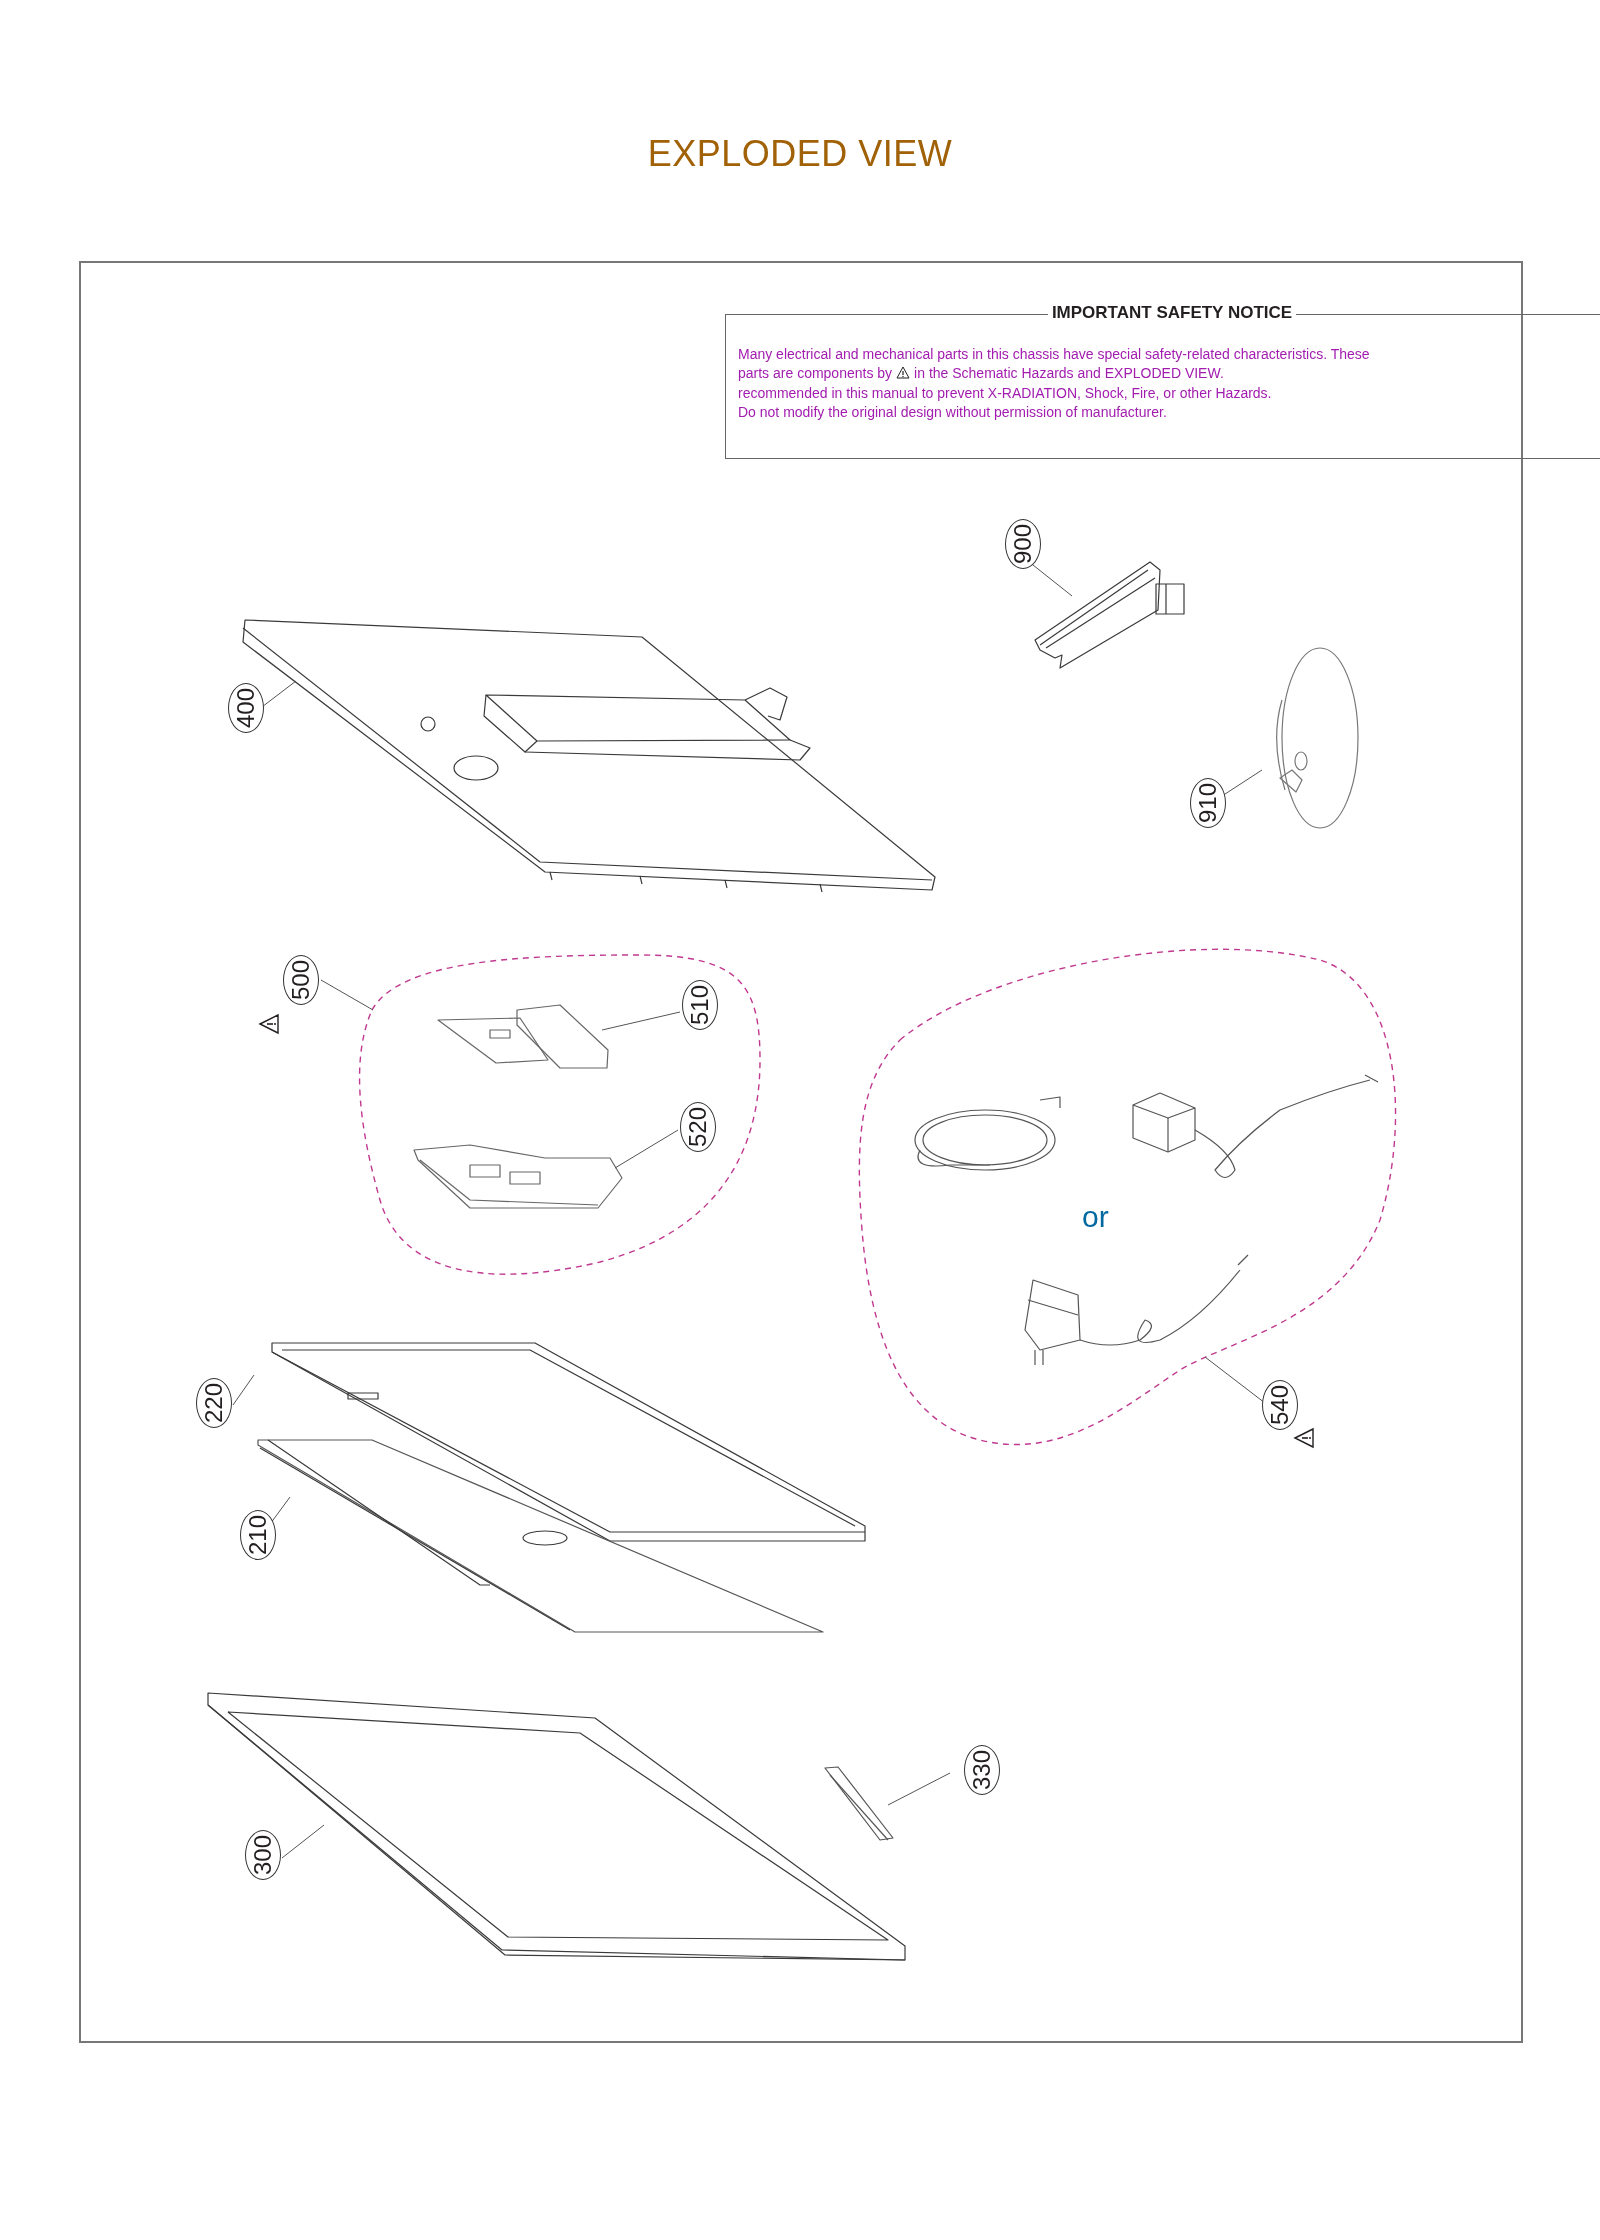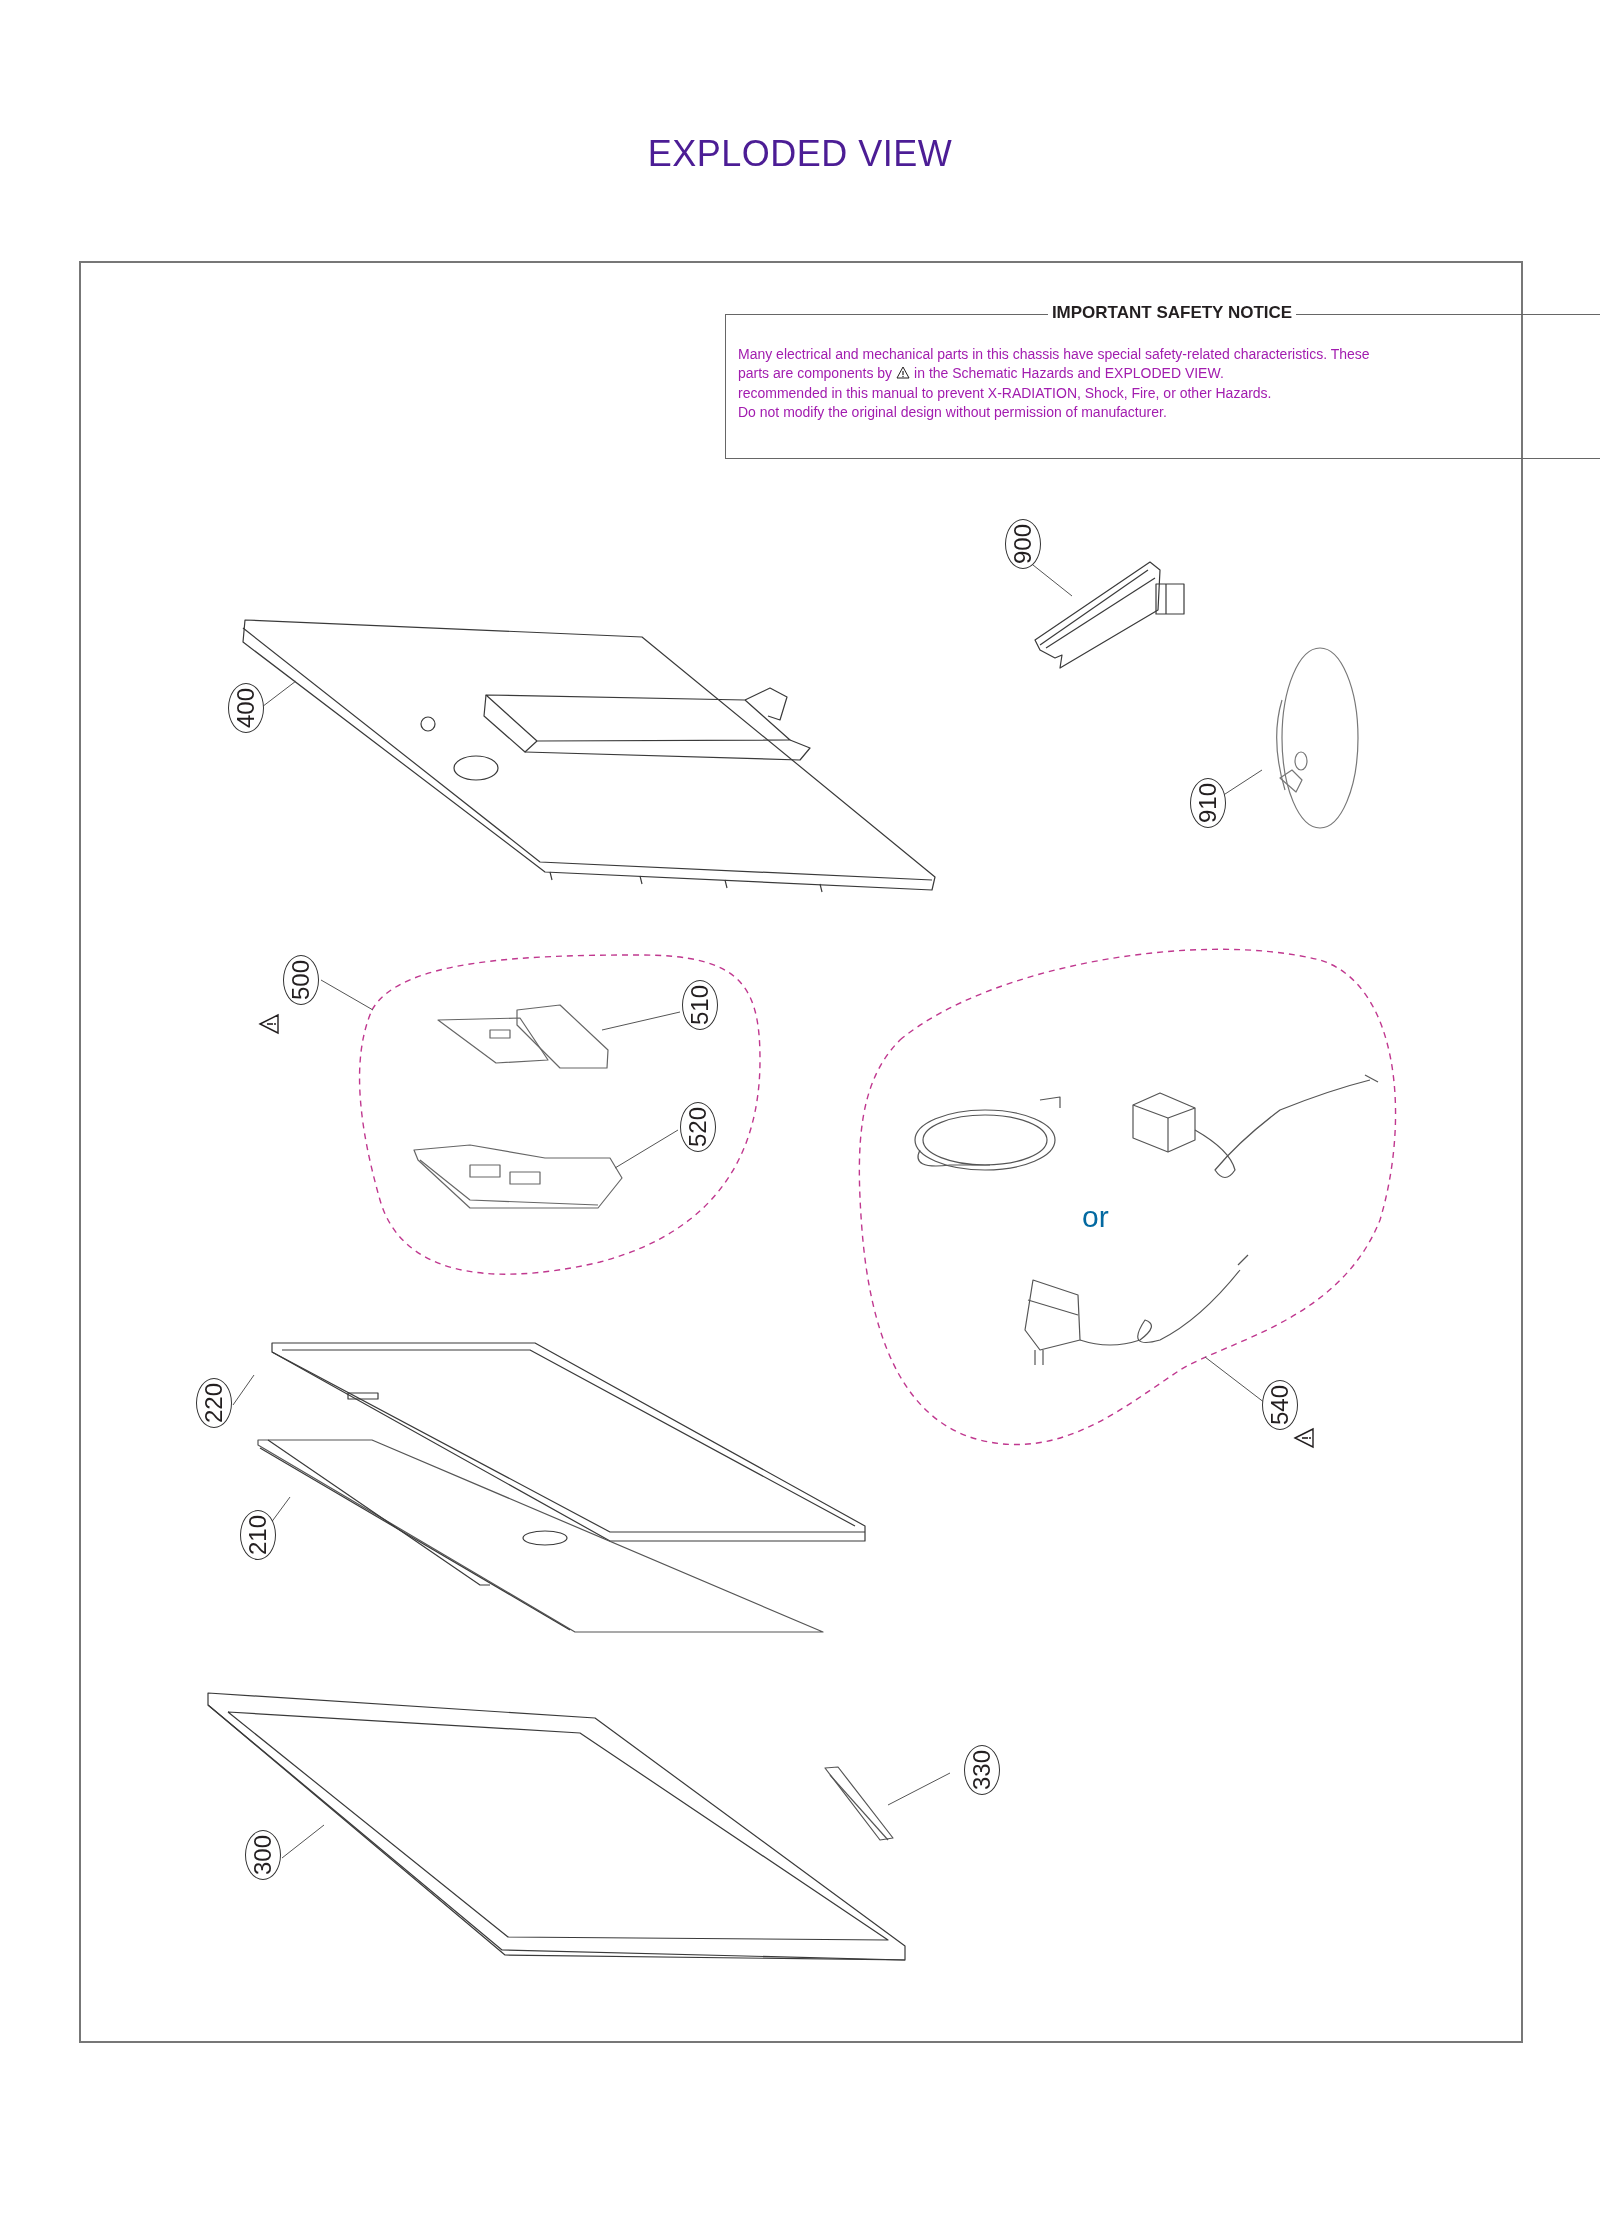--- a/index.html
+++ b/index.html
@@ -1,19 +1,19 @@
 <!DOCTYPE html>
 <html><head>
 <meta charset="utf-8">
 <style>
   html, body { margin:0; padding:0; background:#ffffff; }
   body { width:1600px; height:2240px; position:relative; overflow:hidden;
          font-family:"Liberation Sans", sans-serif; color:#231f20; }
   .page-title { position:absolute; left:0; width:1600px; top:133px; text-align:center;
-                font-size:36px; letter-spacing:0.5px; color:#4c1d95; }
+                font-size:36px; letter-spacing:0.5px; color:#a16207; }
   .frame { position:absolute; left:79px; top:261px; width:1444px; height:1782px;
            border:2px solid #777; box-sizing:border-box; }
   .notice { position:absolute; left:725px; top:314px; width:894px; height:145px;
             border:1.5px solid #666; box-sizing:border-box; }
   .notice-title { position:absolute; top:-12px; left:0; width:100%; text-align:center; }
   .notice-title span { background:#fff; padding:0 4px; font-weight:bold; font-size:17px; }
   .notice-body { position:absolute; left:12px; right:12px; top:30px; font-size:14px;
                  line-height:19.4px; text-align:justify; color:#a21caf; }
   .notice-body p { margin:0; }
   .warn-inline { display:inline-block; width:14px; height:13px; vertical-align:-1px; margin:0 4px; }

